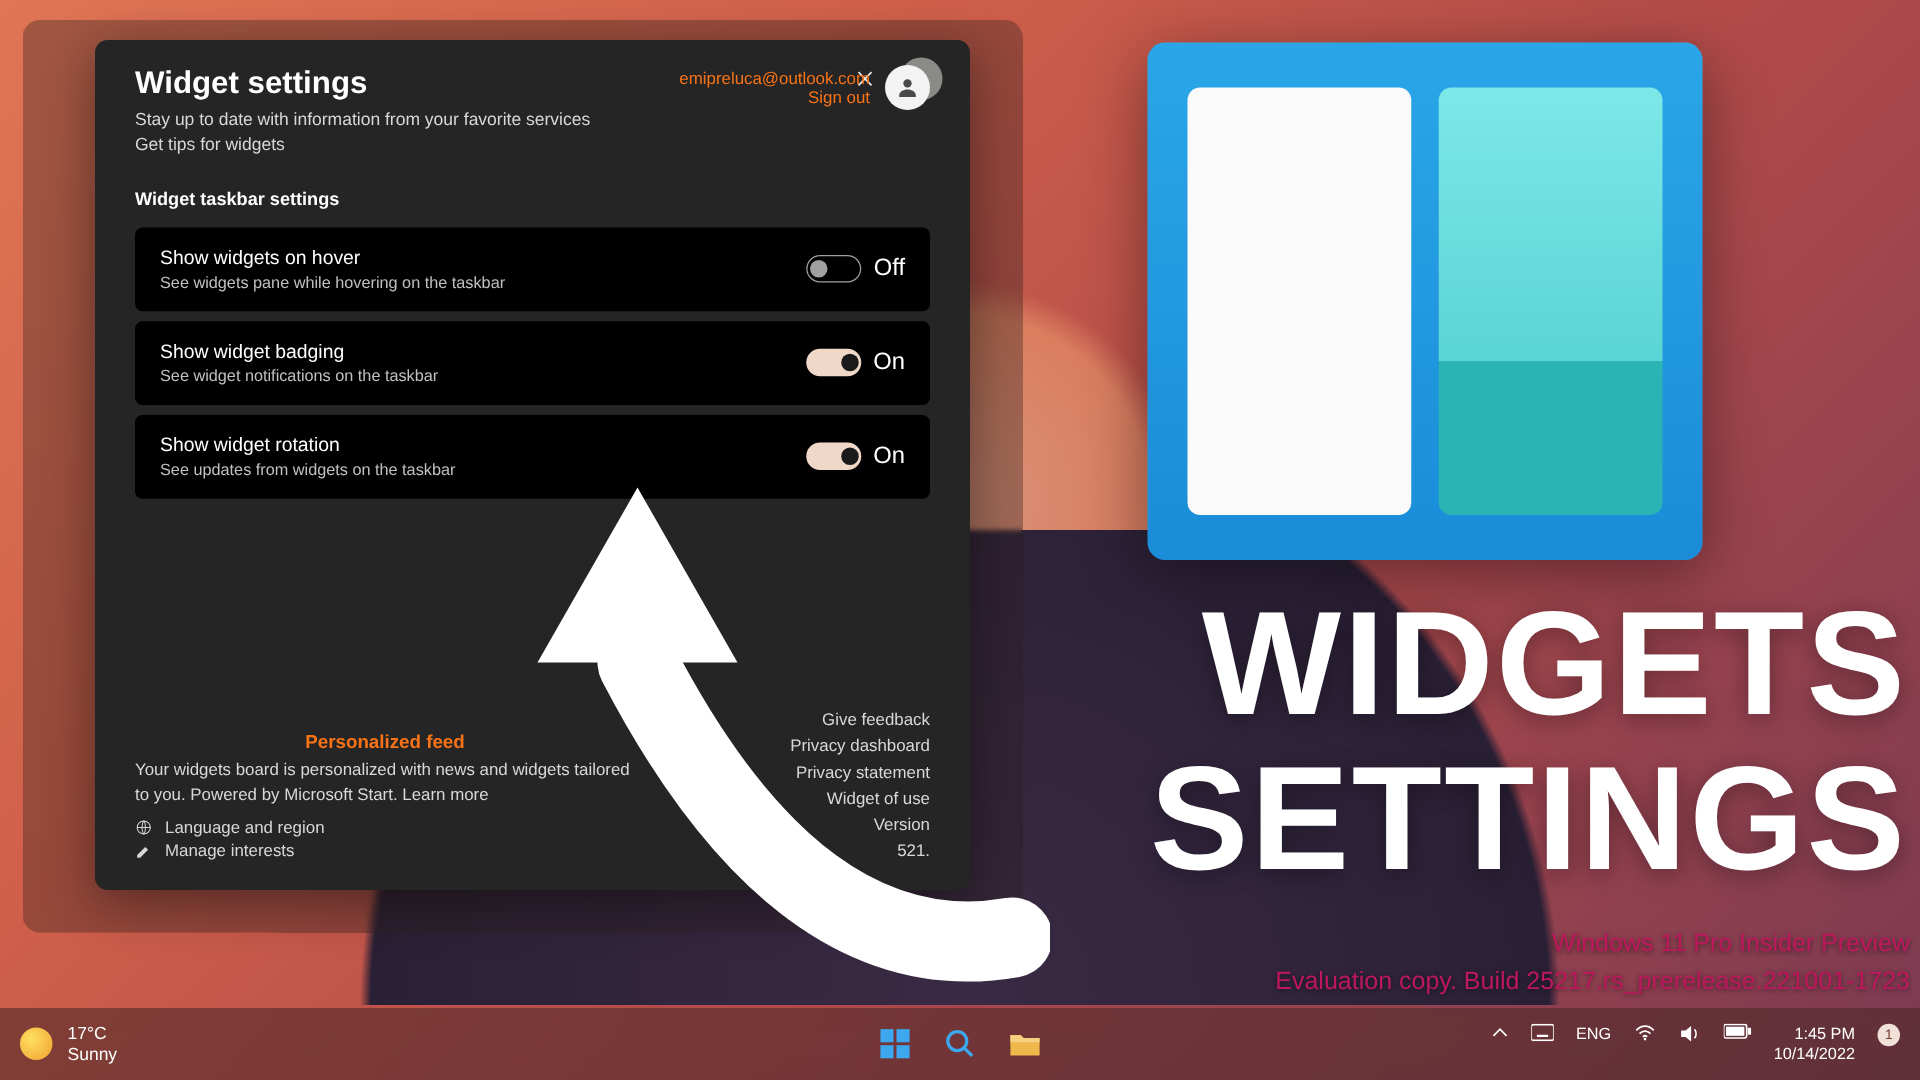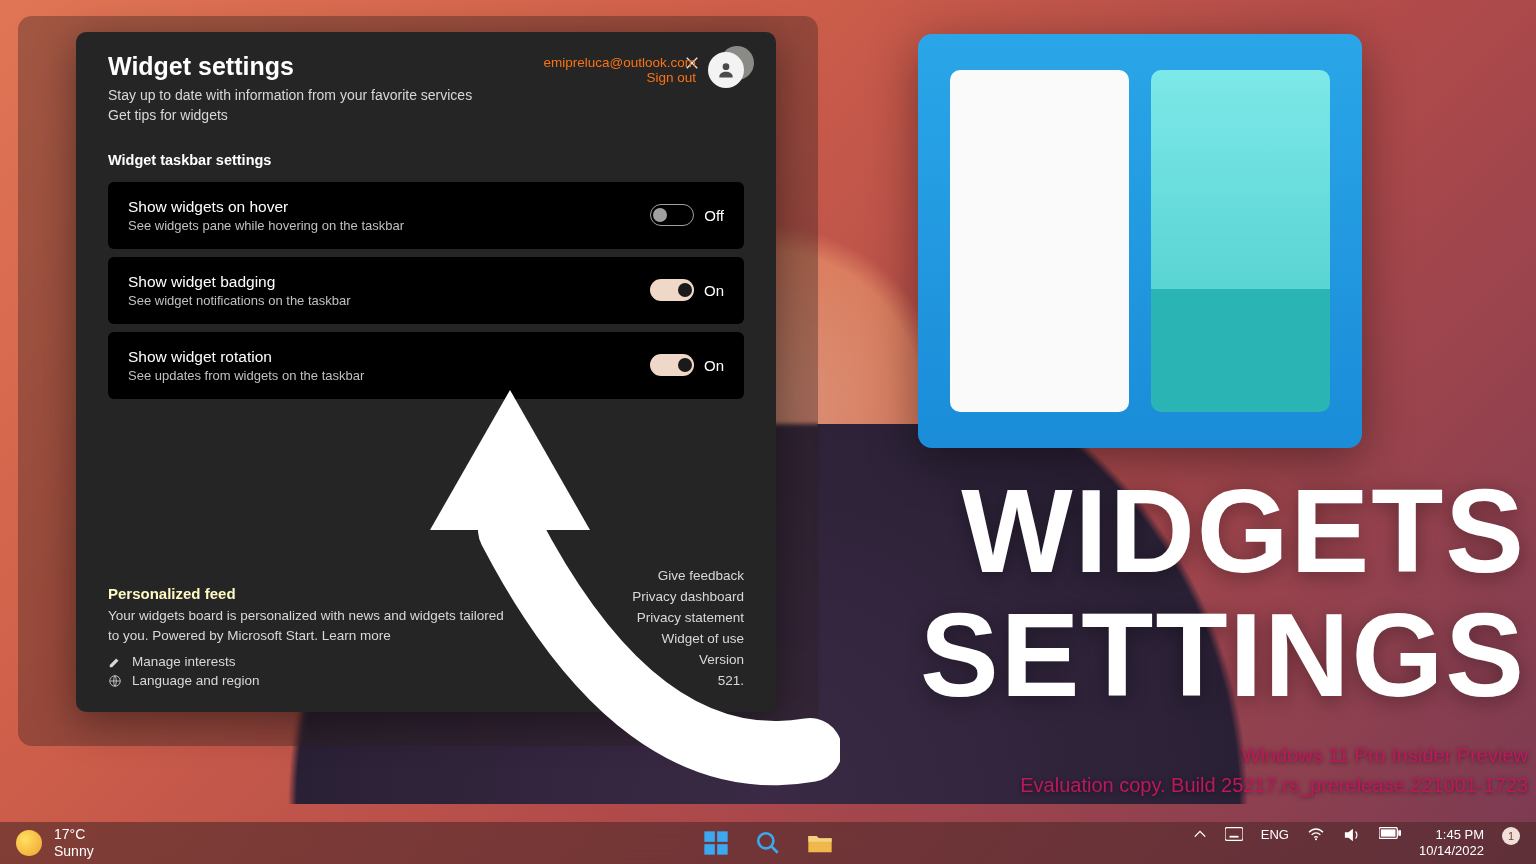--- a/index.html
+++ b/index.html
@@ -90,21 +90,21 @@
   .setting-row {
     background: #000000;
     border-radius: 6px;
     padding: 16px 20px;
     margin-bottom: 8px;
     display: flex; justify-content: space-between; align-items: center;
   }
   .row-left { max-width: 440px; }
   .row-title { font-size: 15.5px; font-weight: 500; }
   .row-desc { font-size: 13px; color: #c0c0c0; margin-top: 2px; }
-  .toggle-wrap { display: flex; align-items: center; gap: 10px; font-size: 15px; }
+  .toggle-wrap { display: flex; align-items: center; gap: 10px; font-size: 19px; }
   .toggle {
     width: 44px; height: 22px;
     border-radius: 11px;
     position: relative;
     cursor: pointer;
   }
   .toggle.off { background: transparent; border: 1.5px solid #a0a0a0; }
   .toggle.off .knob { left: 2px; background: #a0a0a0; }
   .toggle.on { background: #f0d8c8; }
   .toggle.on .knob { right: 2px; background: #1a1a1a; }
@@ -113,21 +113,21 @@
     width: 14px; height: 14px; border-radius: 50%;
   }
 
   .modal-bottom {
     position: absolute;
     bottom: 24px; left: 32px; right: 32px;
     display: flex; justify-content: space-between; align-items: flex-end;
     font-size: 13.5px; color: #d8d8d8;
   }
   .feed-block { max-width: 400px; }
-  .feed-title { font-size: 15px; font-weight: 600; color: #fef9c3; margin-bottom: 4px; }
+  .feed-title { font-size: 15px; font-weight: 600; color: #f97316; margin-bottom: 4px; text-align: center; }
   .feed-text { line-height: 1.5; margin-bottom: 8px; }
   .feed-link { display: flex; align-items: center; gap: 10px; margin-top: 4px; cursor: pointer; }
   .feed-link svg { width: 14px; height: 14px; fill: #d8d8d8; }
   .links-col { text-align: right; display: flex; flex-direction: column; gap: 6px; }
   .links-col span { cursor: pointer; }
 
   
   .arrow-ov {
     position: absolute;
     top: 360px; left: 400px;
@@ -166,21 +166,21 @@
     text-align: right;
     color: #be185d; font-size: 20px;
     text-shadow: 0 1px 4px rgba(0,0,0,.5);
     line-height: 1.5;
   }
 
   
   .taskbar {
     position: absolute;
     bottom: 0; left: 0; right: 0;
-    height: 42px;
+    height: 58px;
     background: rgba(78, 42, 42, 0.6);
     backdrop-filter: blur(8px);
     display: flex; align-items: center;
     padding: 0 16px;
     color: #fff;
   }
   .weather { display: flex; align-items: center; gap: 12px; font-size: 14px; cursor: pointer; }
   .weather-icon {
     width: 26px; height: 26px;
     border-radius: 50%;
@@ -286,30 +286,30 @@
       <span>On</span>
     </div>
   </div>
 
   <div class="modal-bottom">
     <div class="feed-block">
       <div class="feed-title">Personalized feed</div>
       <div class="feed-text">Your widgets board is personalized with news and widgets tailored to you. Powered by Microsoft Start. Learn more</div>
       <div class="feed-link">
         <svg viewBox="0 0 24 24">
-            <path d="M3 17l11-11 4 4-11 11H3v-4z"></path>
-          </svg>
-        <span>Manage interests</span>
-      </div>
-      <div class="feed-link">
-        <svg viewBox="0 0 24 24">
             <circle cx="12" cy="12" r="9" fill="none" stroke="#d8d8d8" stroke-width="1.4"></circle>
             <path d="M3 12h18M12 3c3 3 3 15 0 18M12 3c-3 3-3 15 0 18" fill="none" stroke="#d8d8d8" stroke-width="1.4"></path>
           </svg>
         <span>Language and region</span>
+      </div>
+      <div class="feed-link">
+        <svg viewBox="0 0 24 24">
+            <path d="M3 17l11-11 4 4-11 11H3v-4z"></path>
+          </svg>
+        <span>Manage interests</span>
       </div>
     </div>
     <div class="links-col">
       <span>Give feedback</span>
       <span>Privacy dashboard</span>
       <span>Privacy statement</span>
       <span>Widget of use</span>
       <span>Version</span>
       <span>521.</span>
     </div>

